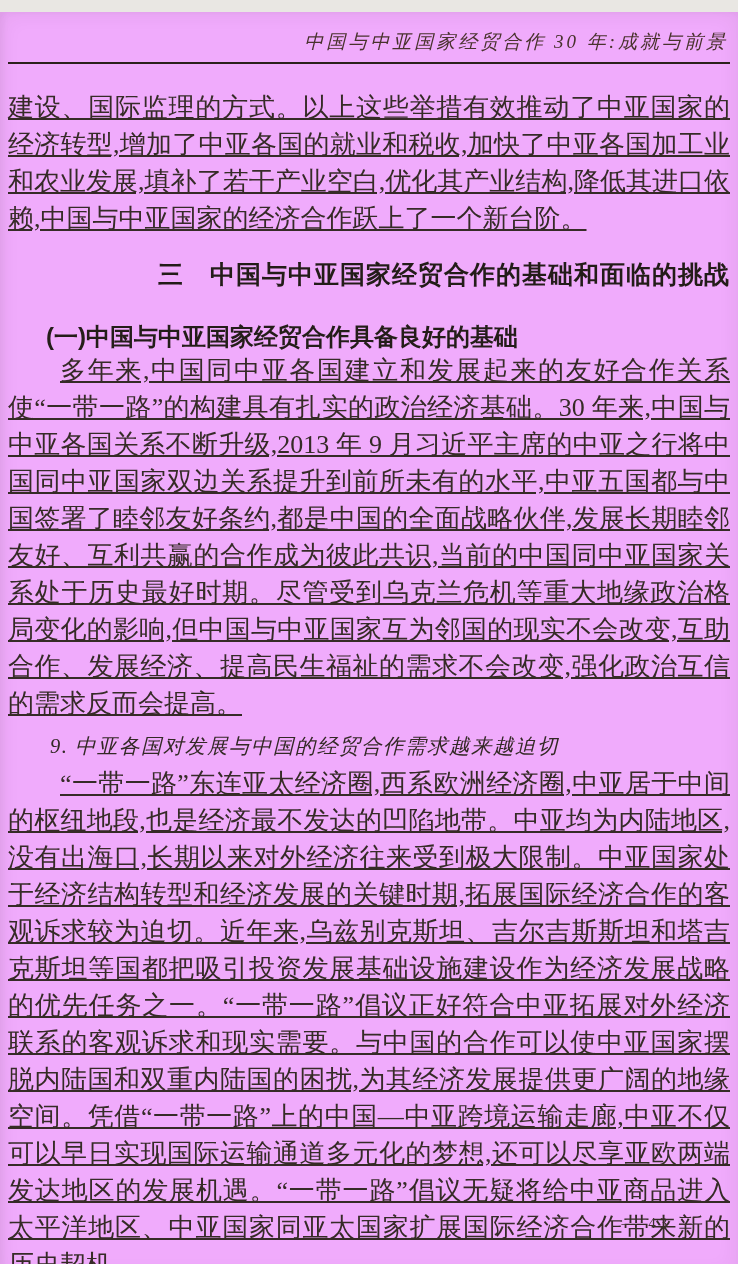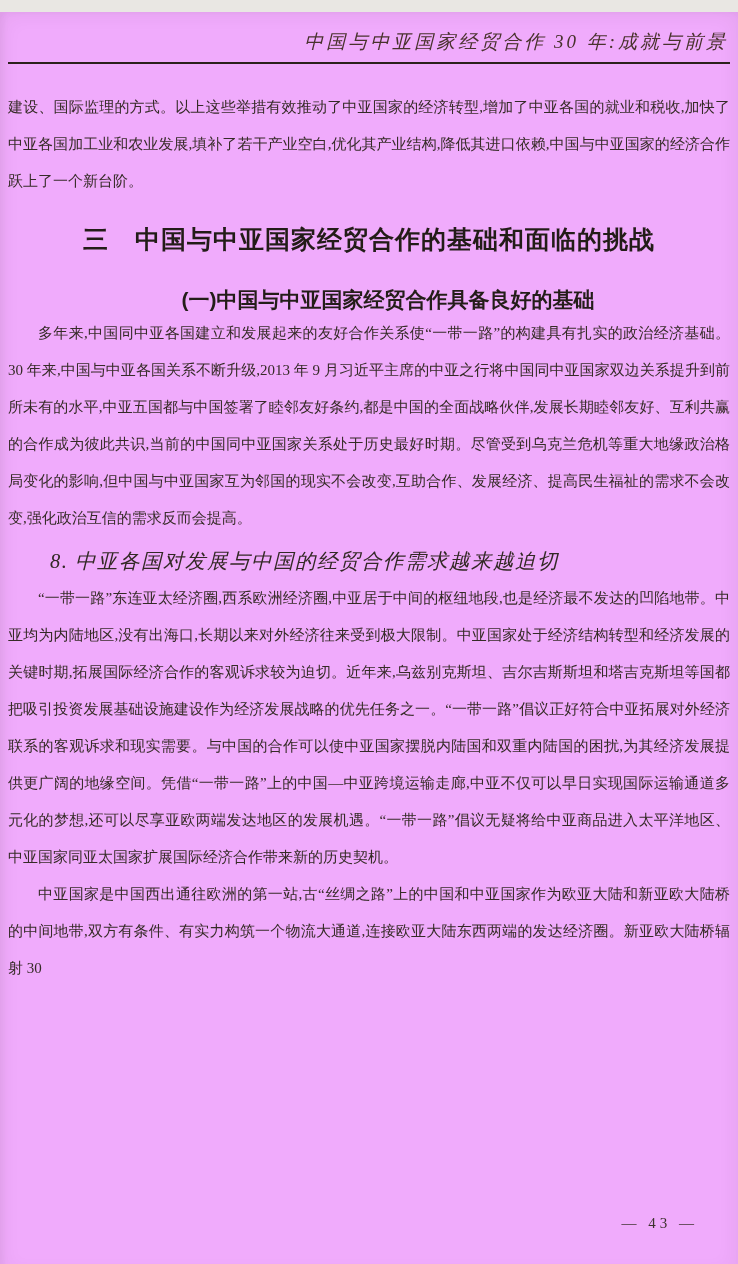--- a/index.html
+++ b/index.html
@@ -25,49 +25,49 @@
     font-size: 19px;
     line-height: 27px;
     letter-spacing: 3px;
     font-style: italic;
     color: #48322c;
     padding: 2px 2px 7px 0;
     border-bottom: 2px solid #2c211c;
   }
   .body-par {
     margin: 0;
-    font-size: 15px;
+    font-size: 26px;
     line-height: 37px;
     text-align: justify;
     text-indent: 2em;
     color: #362b27;
+    text-decoration: underline;
   }
   .body-par.no-indent {
     text-indent: 0;
     margin-top: 25px;
   }
   .section-heading {
     margin: 22px 0 0 0;
-    text-align: center;
-    font-family: Liberation Serif, serif;
+    text-align: right;
+    font-family: Liberation Mono, monospace;
     font-weight: 700;
     font-size: 25px;
     line-height: 36px;
     color: #231c18;
     letter-spacing: 1px;
   }
   .subsection-heading {
     margin: 27px 0 0 0;
     padding-left: 38px;
     font-family: "Liberation Sans", "DejaVu Sans", sans-serif;
     font-weight: 700;
-    font-size: 21px;
+    font-size: 24px;
     line-height: 30px;
     color: #241d19;
-    text-align: center;
   }
   .item-label {
     margin-top: 6px;
     padding-left: 42px;
     font-size: 20.5px;
     line-height: 37px;
     font-style: italic;
     letter-spacing: 1.5px;
     color: #332925;
   }
@@ -90,20 +90,20 @@
   </div>
 
   <p class="body-par no-indent">建设、国际监理的方式。以上这些举措有效推动了中亚国家的经济转型,增加了中亚各国的就业和税收,加快了中亚各国加工业和农业发展,填补了若干产业空白,优化其产业结构,降低其进口依赖,中国与中亚国家的经济合作跃上了一个新台阶。</p>
 
   <h1 class="section-heading">三　中国与中亚国家经贸合作的基础和面临的挑战</h1>
 
   <h2 class="subsection-heading">(一)中国与中亚国家经贸合作具备良好的基础</h2>
 
   <p class="body-par">多年来,中国同中亚各国建立和发展起来的友好合作关系使“一带一路”的构建具有扎实的政治经济基础。30 年来,中国与中亚各国关系不断升级,2013 年 9 月习近平主席的中亚之行将中国同中亚国家双边关系提升到前所未有的水平,中亚五国都与中国签署了睦邻友好条约,都是中国的全面战略伙伴,发展长期睦邻友好、互利共赢的合作成为彼此共识,当前的中国同中亚国家关系处于历史最好时期。尽管受到乌克兰危机等重大地缘政治格局变化的影响,但中国与中亚国家互为邻国的现实不会改变,互助合作、发展经济、提高民生福祉的需求不会改变,强化政治互信的需求反而会提高。</p>
 
-  <div class="item-label">8. 中亚各国对发展与中国的经贸合作需求越来越迫切</div>
+  <div class="item-label">9. 中亚各国对发展与中国的经贸合作需求越来越迫切</div>
   <p class="body-par">“一带一路”东连亚太经济圈,西系欧洲经济圈,中亚居于中间的枢纽地段,也是经济最不发达的凹陷地带。中亚均为内陆地区,没有出海口,长期以来对外经济往来受到极大限制。中亚国家处于经济结构转型和经济发展的关键时期,拓展国际经济合作的客观诉求较为迫切。近年来,乌兹别克斯坦、吉尔吉斯斯坦和塔吉克斯坦等国都把吸引投资发展基础设施建设作为经济发展战略的优先任务之一。“一带一路”倡议正好符合中亚拓展对外经济联系的客观诉求和现实需要。与中国的合作可以使中亚国家摆脱内陆国和双重内陆国的困扰,为其经济发展提供更广阔的地缘空间。凭借“一带一路”上的中国—中亚跨境运输走廊,中亚不仅可以早日实现国际运输通道多元化的梦想,还可以尽享亚欧两端发达地区的发展机遇。“一带一路”倡议无疑将给中亚商品进入太平洋地区、中亚国家同亚太国家扩展国际经济合作带来新的历史契机。</p>
 
   <p class="body-par">中亚国家是中国西出通往欧洲的第一站,古“丝绸之路”上的中国和中亚国家作为欧亚大陆和新亚欧大陆桥的中间地带,双方有条件、有实力构筑一个物流大通道,连接欧亚大陆东西两端的发达经济圈。新亚欧大陆桥辐射 30</p>
 
   <div class="page-number">— 43 —</div>
 
 </div>
 
 </body></html>

